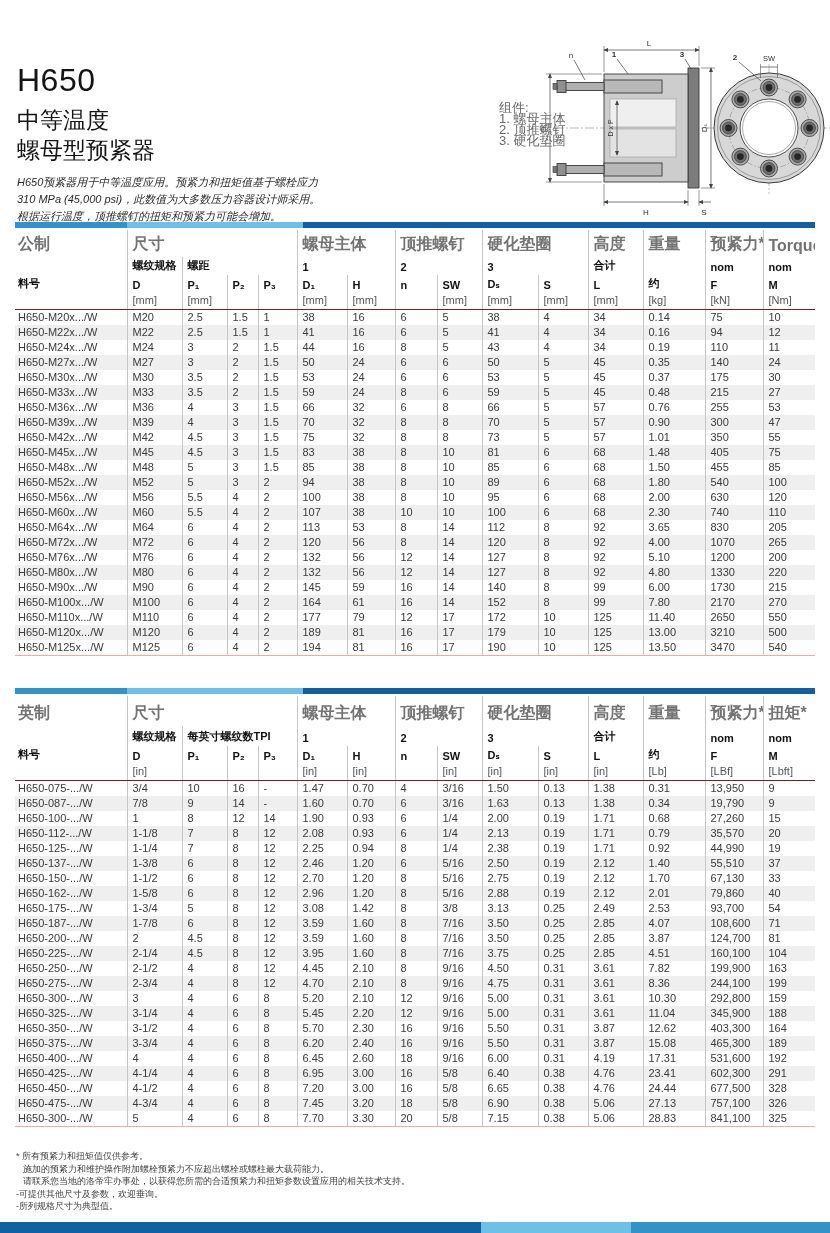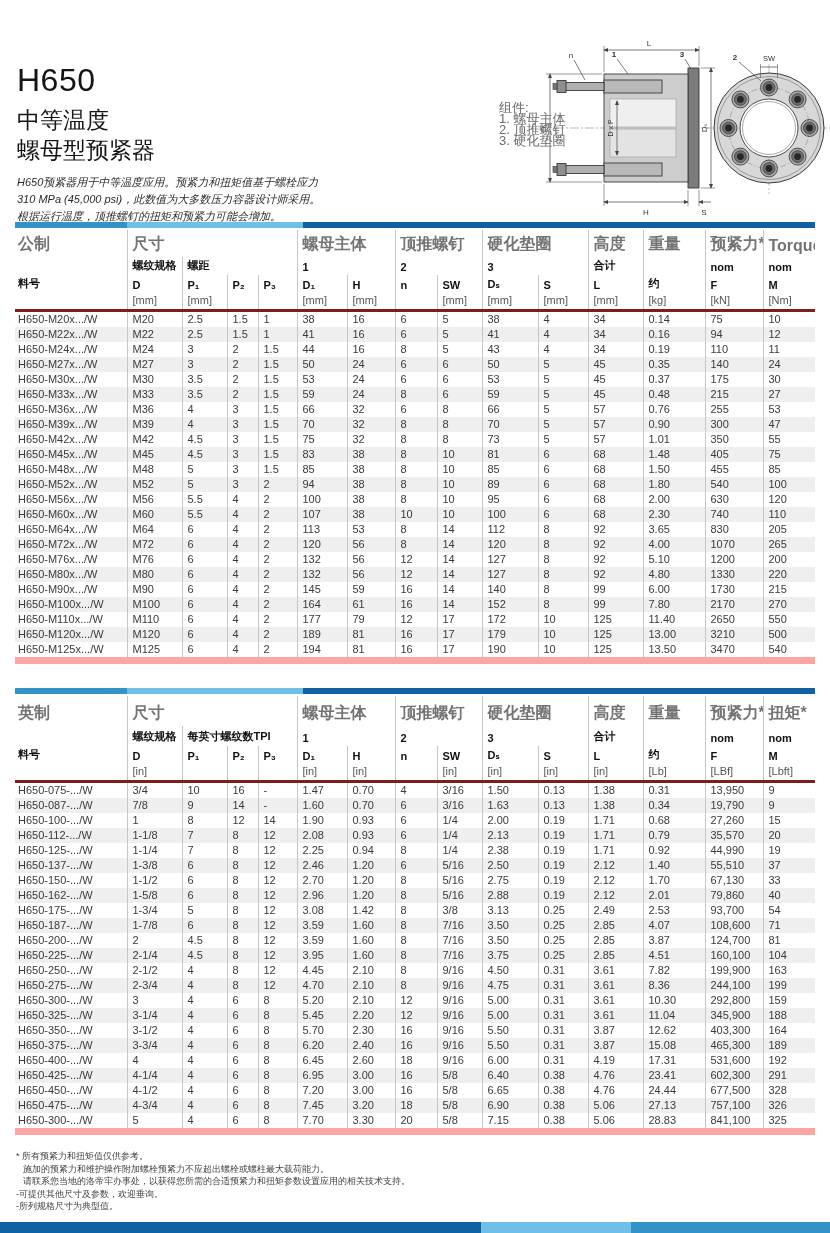--- a/index.html
+++ b/index.html
@@ -28,26 +28,26 @@
   .sect.imperial { top: 688px; }
   .bluebar { height: 6px; width: 800px;
     background: linear-gradient(90deg,#3392c6 0%,#3392c6 14%,#6fc0e6 14%,#6fc0e6 36%,#1060a2 36%,#1060a2 100%); }
   table.dt { border-collapse: collapse; table-layout: fixed; width: 800px; margin-top: 2px; }
   .dt th, .dt td { text-align: left; vertical-align: bottom; font-weight: 400;
     padding: 1px 2px 2px 5px; font-size: 11px; color: #333; overflow: hidden; white-space: nowrap; }
   .dt th:first-child, .dt td:first-child { padding-left: 3px; }
   tr.hg th { font-size: 16px; font-weight: 700; color:#737373; padding-top: 4px; height: 17px; }
   tr.hs th { font-weight: 700; color:#111; height: 16px; font-size: 11px; }
   tr.hc th { font-weight: 700; color:#111; height: 15px; font-size: 11px; }
-  tr.hu th { color: #555; height: 16px; border-bottom: 3px solid #7f1d1d; padding-bottom: 3px; }
+  tr.hu th { color: #555; height: 16px; border-bottom: 1px solid #7f1d1d; padding-bottom: 3px; }
   .imperial tr.hg th { padding-top: 7px; }
   .imperial tr.hs th { height: 20px; }
   .dt tbody td { height: 15px; padding-top: 1px; padding-bottom: 2px; color: #3a3a3a; }
   .dt tbody tr:nth-child(even) { background: #efefef; }
-  .dt tbody tr:last-child td { border-bottom: 7px solid #fca5a5; }
+  .dt tbody tr:last-child td { border-bottom: 1px solid #fca5a5; }
   .bl { border-left: 1px solid #c6c6c6; }
   .ctr { text-align: center; }
 
   
   .footnotes { position: absolute; left: 16px; top: 1150px; font-size: 9px; line-height: 12.5px; color: #3f3f3f; }
   .footnotes .indent { padding-left: 7px; }
   .footerbar { position: absolute; left: 0; top: 1222px; width: 830px; height: 11px;
     background: linear-gradient(90deg,#1060a2 0%,#1060a2 58%,#6fc0e6 58%,#6fc0e6 76%,#3392c6 76%,#3392c6 100%); }
 </style>
 </head>

